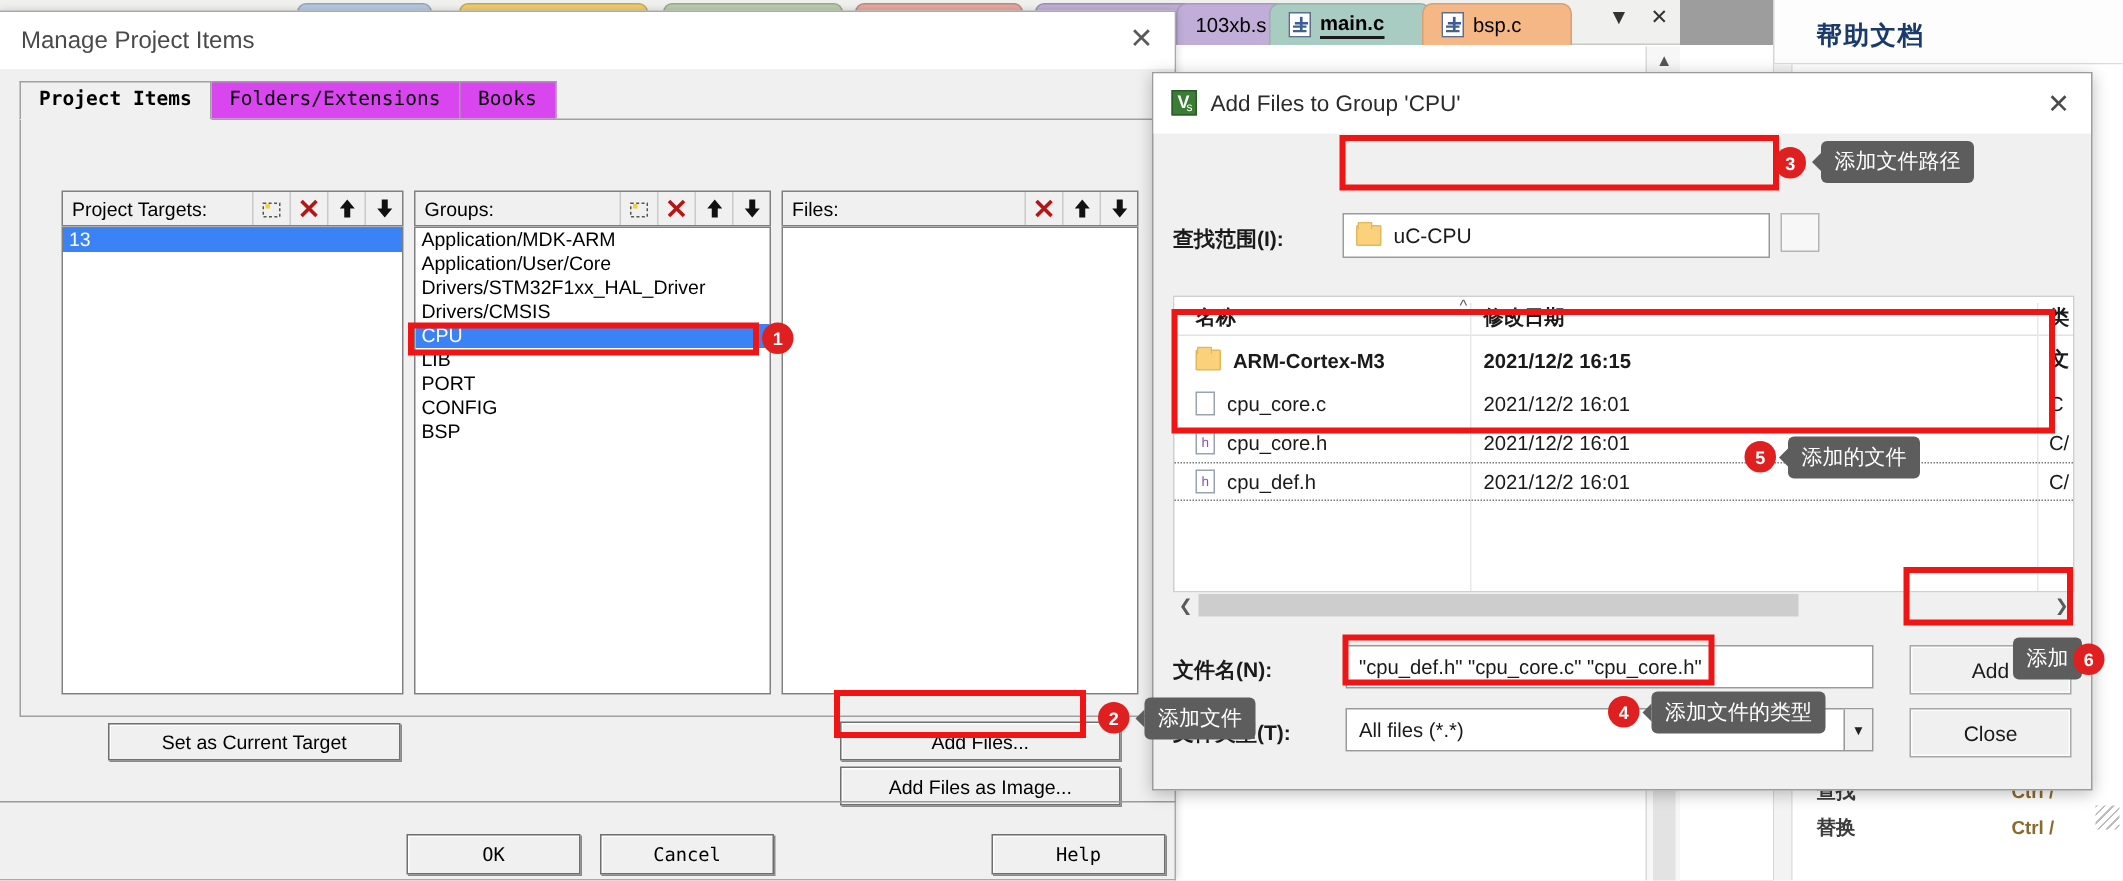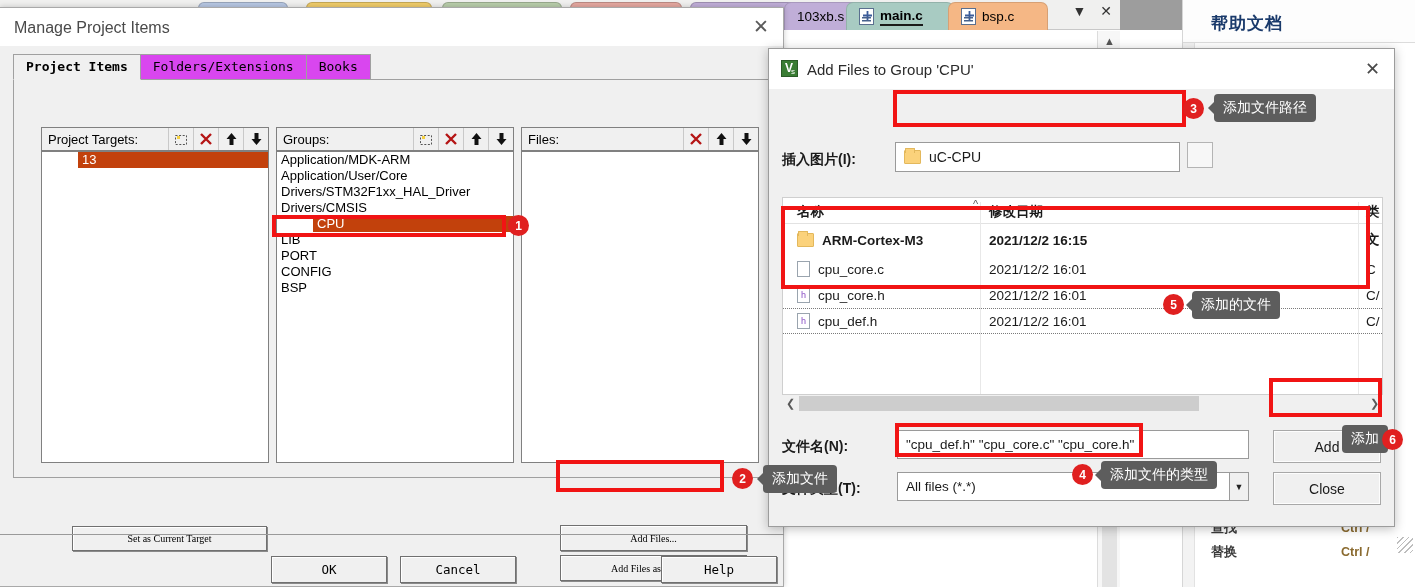--- a/index.html
+++ b/index.html
@@ -104,30 +104,30 @@
 
   .colhdr {
     position:absolute; height:24px; border:1px solid #808080; background:#f0f0f0;
     display:flex; align-items:center;
   }
   .colhdr .ctitle { flex:1; padding-left:6px; font-size:13px; color:#000; }
   .colhdr .tb { width:25px; height:22px; display:flex; align-items:center; justify-content:center;
     border-left:1px solid #c9c9c9; }
   .listbox { position:absolute; border:1px solid #808080; background:#fff; overflow:hidden; }
   .listrow { height:16px; line-height:16px; padding-left:4px; font-size:13px; white-space:nowrap; }
-  .listrow.sel { background:#c2410c; color:#fff;margin-left:36px; }
+  .listrow.sel { background:#3b82f6; color:#fff; }
 
   .btn {
     background:#f0f0f0; border:1px solid #707070;
     box-shadow:inset 1px 1px 0 #fff, 1px 1px 0 #8a8a8a;
     font-family:"DejaVu Sans Mono","Liberation Mono",monospace;
     font-size:12.5px; color:#000; text-align:center; cursor:default;
     display:flex; align-items:center; justify-content:center;
   }
-  .btn.sans { font-family:Liberation Serif, serif; font-size:10px;margin-top:44px; }
+  .btn.sans { font-family:Liberation Sans, sans-serif; font-size:13px; }
 
   #mpi-footerline { position:absolute; left:0; top:526px; width:784px; height:1px; background:#9a9a9a; }
 
   
   #addfiles {
     position:absolute; left:768px; top:48px; width:627px; height:479px;
     background:#f0f0f0; border:1px solid #9c9c9c;
     box-shadow:0 2px 10px rgba(0,0,0,.25);
   }
   #af-title { position:absolute; left:0; top:0; right:0; height:40px; background:#fff; }
@@ -384,21 +384,21 @@
 
 <div id="addfiles">
   <div id="af-title">
     <div id="af-icon">
         <span class="sub">s</span>
       </div>
     <div id="af-titletext">Add Files to Group 'CPU'</div>
     <div id="af-close">✕</div>
   </div>
 
-  <div id="af-lookin-label">插入图片(I):</div>
+  <div id="af-lookin-label">查找范围(I):</div>
   <div id="af-lookin-box">
     <span class="folder-ico"></span>
     <span id="af-lookin-val">uC-CPU</span>
   </div>
   <div id="af-tbicons">
     <div class="af-tbbtn"></div>
   </div>
 
   <div id="af-listwrap">
     <div id="af-listhdr">

